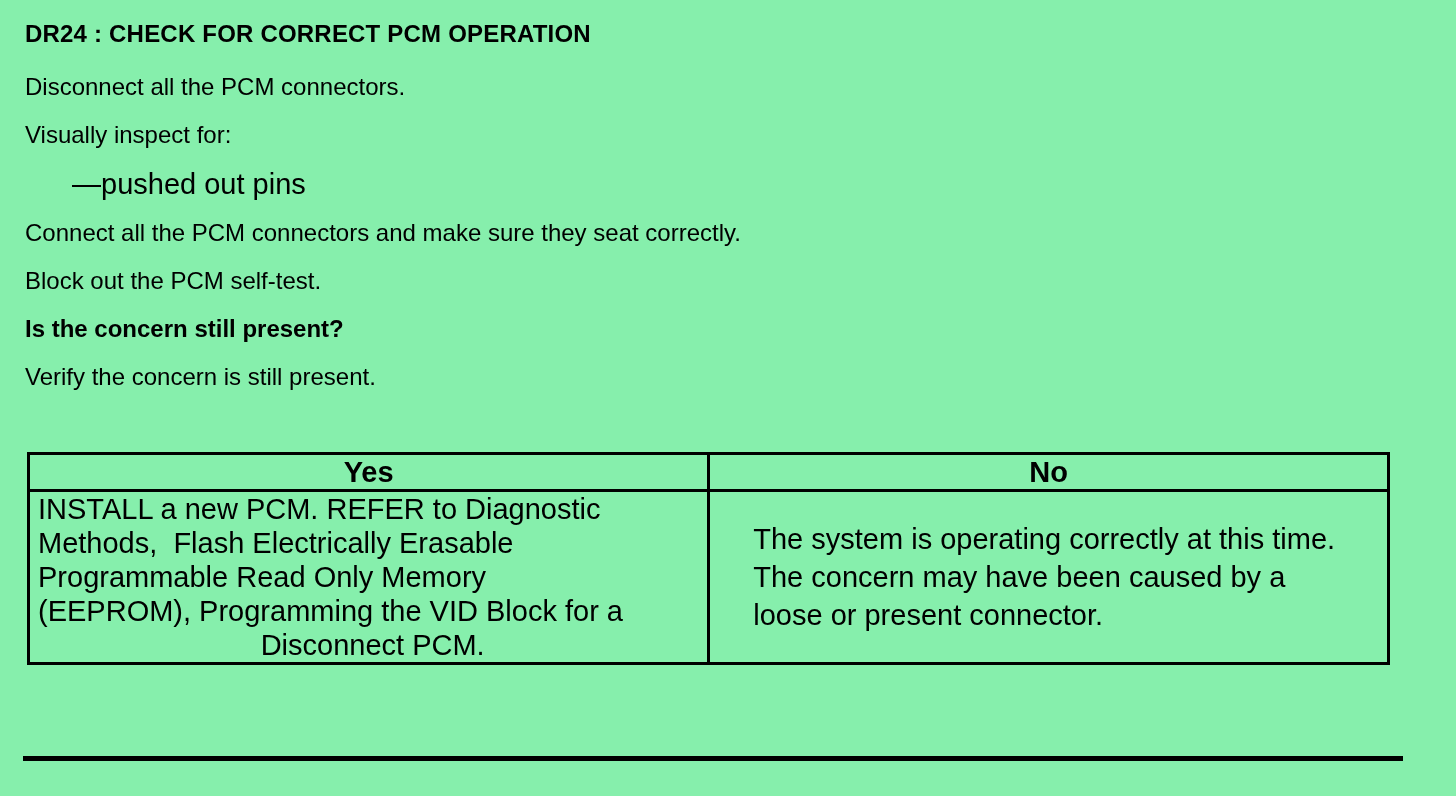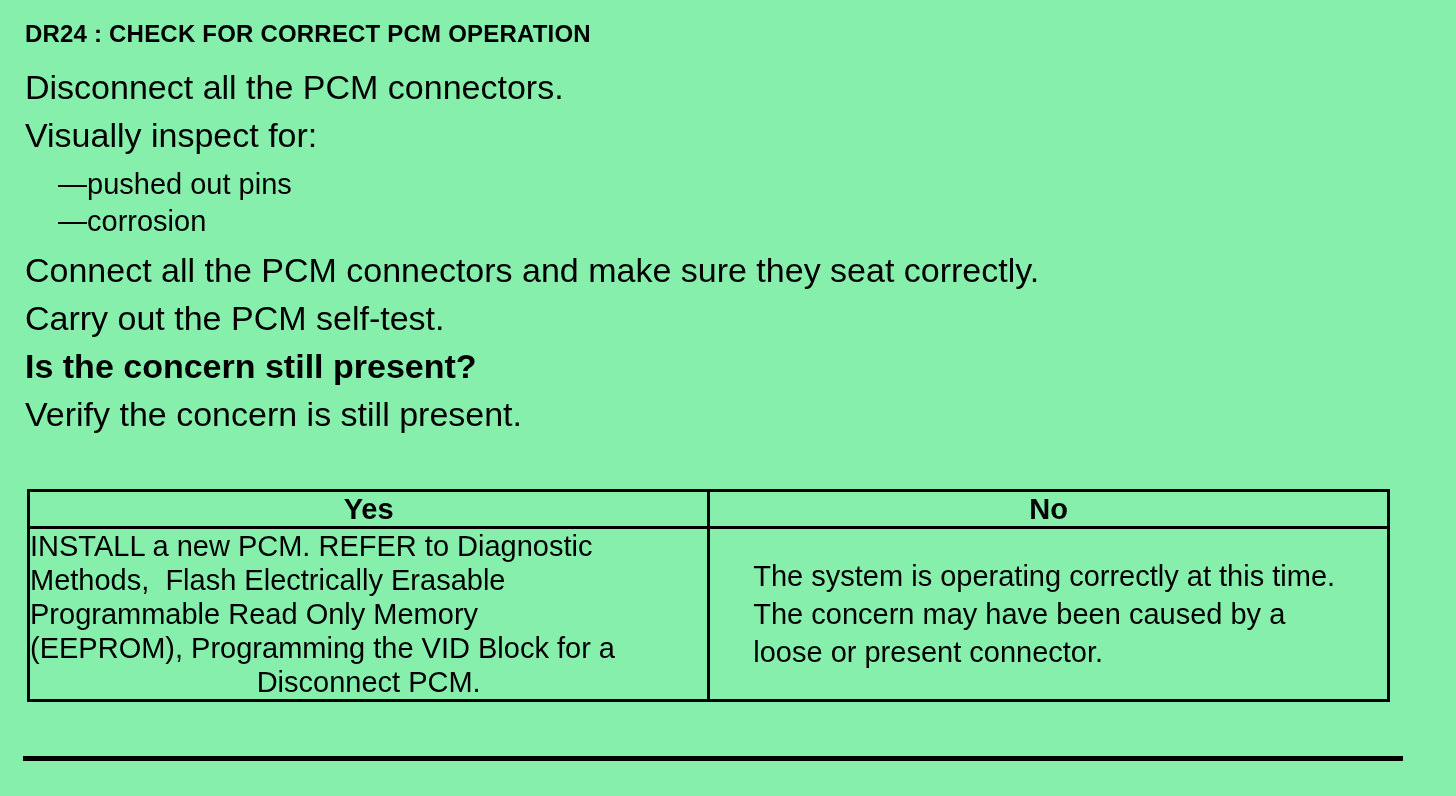--- a/index.html
+++ b/index.html
@@ -20,32 +20,32 @@
     padding: 20px 0 0 25px;
   }
   .doc-title {
     font-size: 24px;
     font-weight: bold;
     line-height: 28px;
     margin: 0 0 20px 0;
     letter-spacing: 0.2px;
   }
   .para {
-    font-size: 34px;
+    font-size: 24px;
     line-height: 38px;
     margin: 0 0 10px 0;
     white-space: pre-wrap;
   }
   .inspection-list {
     margin: 0 0 11px 0;
   }
   .inspection-item {
     font-size: 29px;
     line-height: 37px;
-    margin: 0 0 0 33px;
+    margin: 0 0 0 47px;
     white-space: pre-wrap;
   }
   .question {
     font-weight: bold;
   }
   table.results {
     border-collapse: collapse;
     table-layout: fixed;
     width: 1363px;
     margin: 56px 0 0 2px;
@@ -66,20 +66,21 @@
     vertical-align: top;
     padding: 7px 1px 7px 2px;
   }
   td.no-cell {
     vertical-align: middle;
     padding: 0 0 0 5px;
   }
   .yes-cell .cell-line {
     line-height: 34px;
     white-space: pre-wrap;
+    margin-left: 8px;
   }
   .no-cell .cell-line {
     line-height: 38px;
     white-space: pre-wrap;
     margin-left: 43px;
   }
   .cell-line.center {
     text-align: center;
   }
   .bottom-rule {
@@ -98,26 +99,25 @@
   <div class="content">
 
     <h1 class="doc-title">DR24 : CHECK FOR CORRECT PCM OPERATION</h1>
 
     <p class="para">Disconnect all the PCM connectors.</p>
 
     <p class="para" style="margin-bottom:12px;">Visually inspect for:</p>
 
     <div class="inspection-list">
       <p class="inspection-item">—pushed out pins</p>
-      <p class="inspection-item">—corrosion</p>
     </div>
 
     <p class="para">Connect all the PCM connectors and make sure they seat correctly.</p>
 
-    <p class="para">Carry out the PCM self-test.</p>
+    <p class="para">Block out the PCM self-test.</p>
 
     <p class="para question">Is the concern still present?</p>
 
     <p class="para">Verify the concern is still present.</p>
 
     <table class="results">
       <thead>
         <tr>
           <th style="width:49.8%;">Yes</th>
           <th>No</th>

